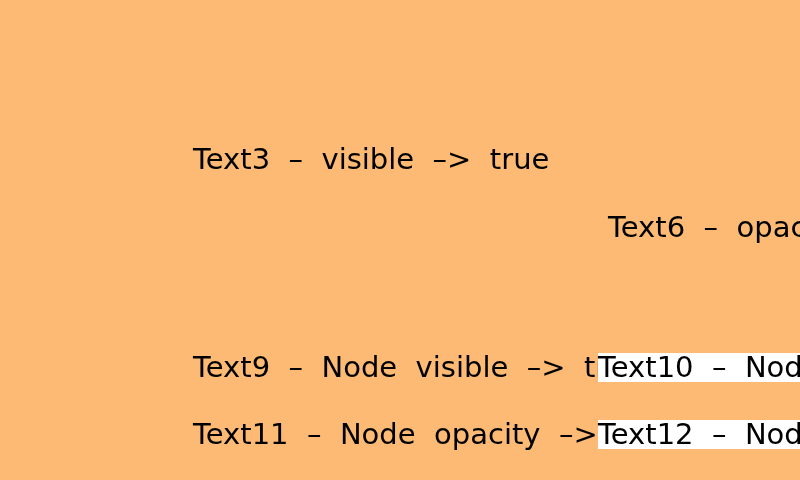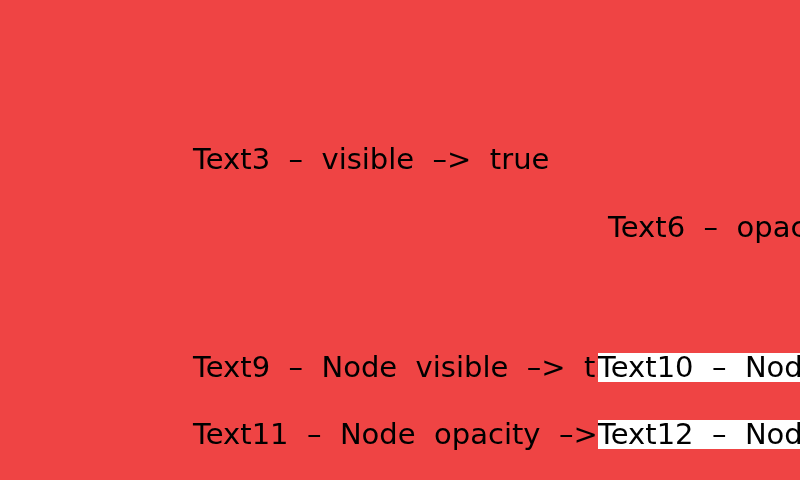--- a/index.html
+++ b/index.html
@@ -10,21 +10,21 @@
     width: 800px;
     height: 480px;
     background: #ffffff;
     font-family: "DejaVu Sans", sans-serif;
     overflow: hidden;
   }
   #canvas {
     position: relative;
     width: 800px;
     height: 480px;
-    background: #ef4444;
+    background: #fdba74;
     overflow: hidden;
   }
   .label {
     position: absolute;
     white-space: pre;
     color: #000000;
     font-family: "DejaVu Sans", sans-serif;
     font-size: 29px;
     font-weight: 400;
     line-height: 1;

